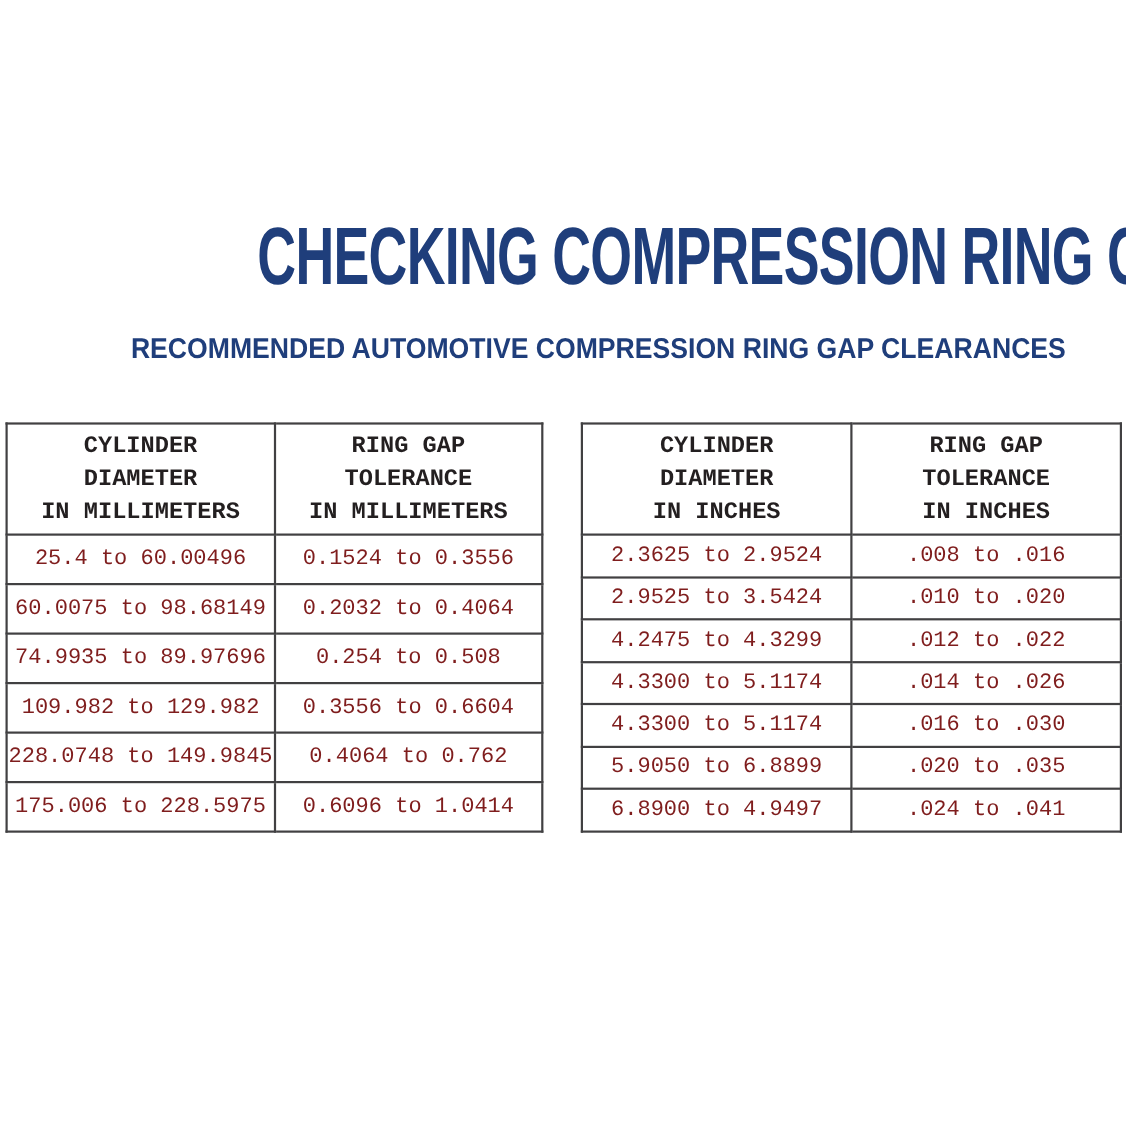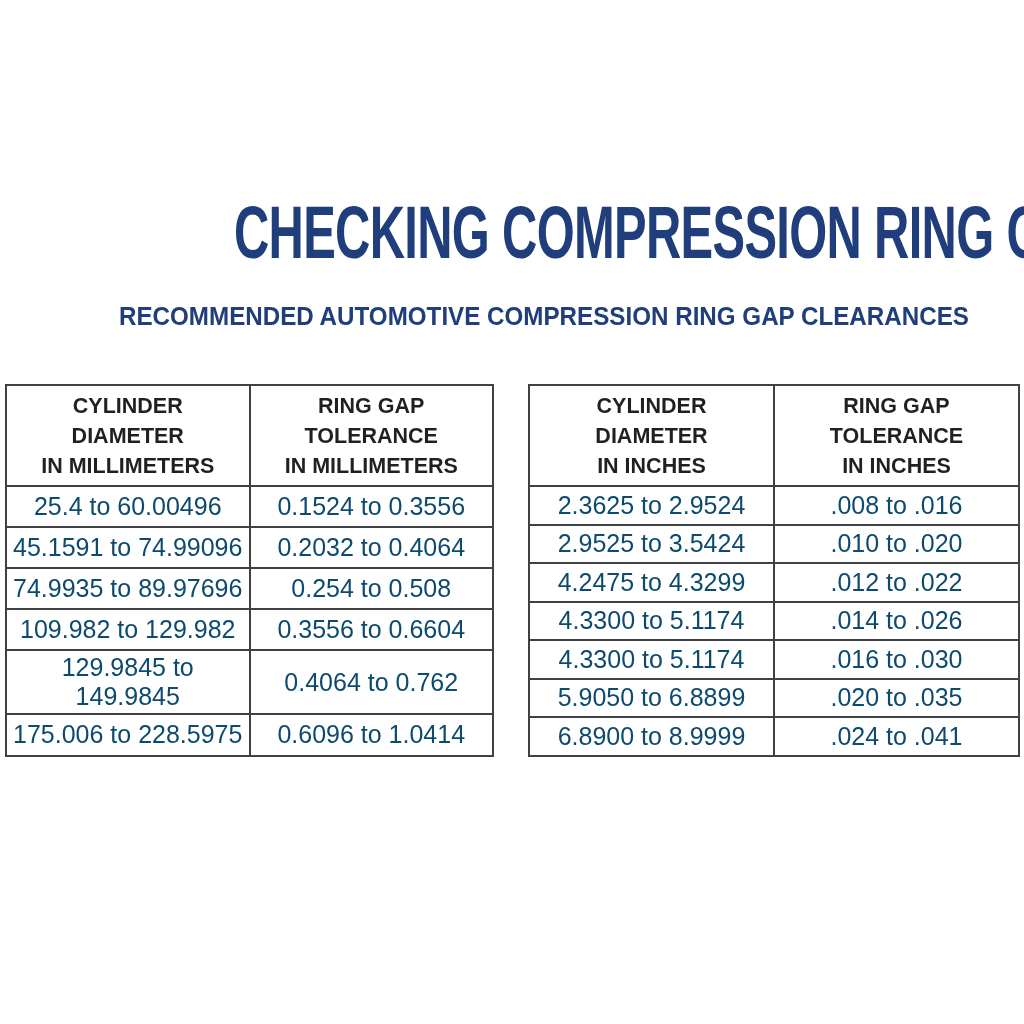--- a/index.html
+++ b/index.html
@@ -47,20 +47,21 @@
     transform: scaleX(0.93);
     transform-origin: 50% 50%;
   }
   .tables {
     position: absolute;
     top: 384px;
     left: 5px;
     width: 1015px;
     display: flex;
     justify-content: space-between;
+    font-family: Liberation Mono, monospace;
   }
   table.gap-table {
     border-collapse: collapse;
     table-layout: fixed;
     background: #ffffff;
   }
   table.gap-table.left  { width: 489px; }
   table.gap-table.right { width: 492px; }
   .gap-table th, .gap-table td {
     border: 2px solid #414042;
@@ -70,23 +71,23 @@
   }
   .gap-table th {
     height: 99px;
     font-size: 21.5px;
     font-weight: bold;
     line-height: 30px;
     color: #231f20;
   }
   .gap-table td {
     height: 36.5px;
-    font-size: 25px;
+    font-size: 20px;
     font-weight: normal;
-    color: #0c4a6e;
+    color: #7f1d1d;
   }
   .hline { display: block; }
 </style>
 </head>
 <body>
 
 <div class="page">
 
   <div class="title-wrap">
     <span class="title-text">CHECKING COMPRESSION RING GAPS</span>
@@ -112,33 +113,33 @@
             <span class="hline">IN MILLIMETERS</span>
           </th>
         </tr>
       </thead>
       <tbody>
         <tr>
           <td>25.4 to 60.00496</td>
           <td>0.1524 to 0.3556</td>
         </tr>
         <tr>
-          <td>45.1591 to 74.99096</td>
+          <td>60.0075 to 98.68149</td>
           <td>0.2032 to 0.4064</td>
         </tr>
         <tr>
           <td>74.9935 to 89.97696</td>
           <td>0.254 to 0.508</td>
         </tr>
         <tr>
           <td>109.982 to 129.982</td>
           <td>0.3556 to 0.6604</td>
         </tr>
         <tr>
-          <td>129.9845 to 149.9845</td>
+          <td>228.0748 to 149.9845</td>
           <td>0.4064 to 0.762</td>
         </tr>
         <tr>
           <td>175.006 to 228.5975</td>
           <td>0.6096 to 1.0414</td>
         </tr>
       </tbody>
     </table>
 
     <table class="gap-table right">
@@ -175,20 +176,20 @@
         </tr>
         <tr>
           <td>4.3300 to 5.1174</td>
           <td>.016 to .030</td>
         </tr>
         <tr>
           <td>5.9050 to 6.8899</td>
           <td>.020 to .035</td>
         </tr>
         <tr>
-          <td>6.8900 to 8.9999</td>
+          <td>6.8900 to 4.9497</td>
           <td>.024 to .041</td>
         </tr>
       </tbody>
     </table>
 
   </div>
 </div>
 
 </body></html>

